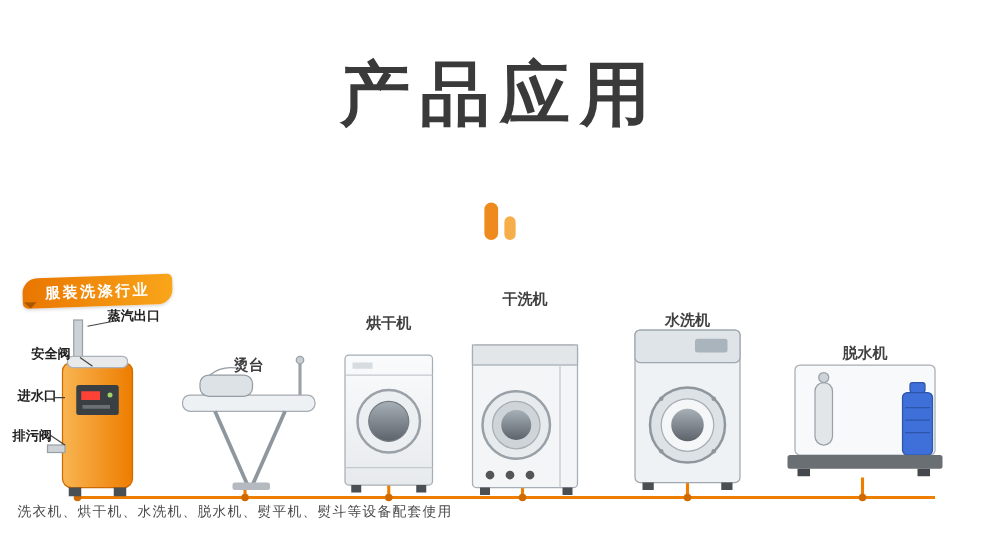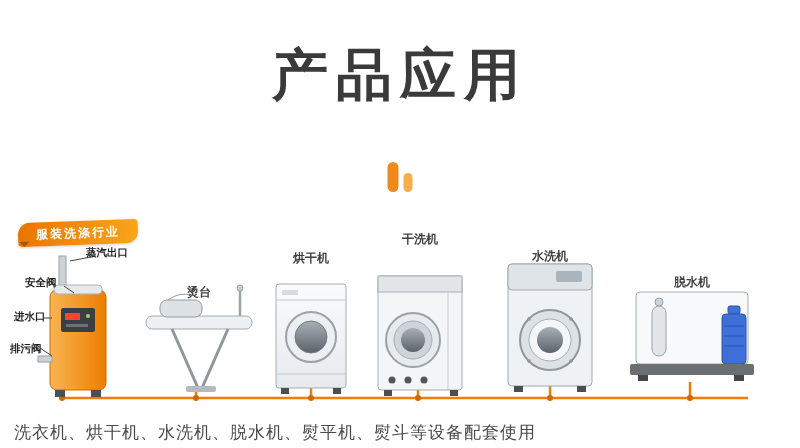--- a/index.html
+++ b/index.html
@@ -31,21 +31,21 @@
   .lbl-steam{left:62px;top:246px;margin-left:24px;}
   .lbl-safety{left:25px;top:276px;}
   .lbl-inlet{left:14px;top:310px;}
   .lbl-drain{left:10px;top:342px;text-align:right;}
   .lbl-table{left:187px;top:284px;text-align:center;}
   .lbl-dryer{left:293px;top:250px;}
   .lbl-drycleaner{left:402px;top:231px;}
   .lbl-washer{left:532px;top:248px;}
   .lbl-extractor{left:674px;top:274px;}
 
-  .caption{position:absolute;left:14px;top:421px;font-size:17px;color:#4a4a4a;letter-spacing:1px;}
+  .caption{position:absolute;left:14px;top:402px;font-size:11px;color:#4a4a4a;letter-spacing:1px;}
 </style>
 </head>
 <body>
 
 <div class="page">
 
   <div class="title">产品应用</div>
 
   <div class="quote-icon">
     <div class="bar1"></div>

